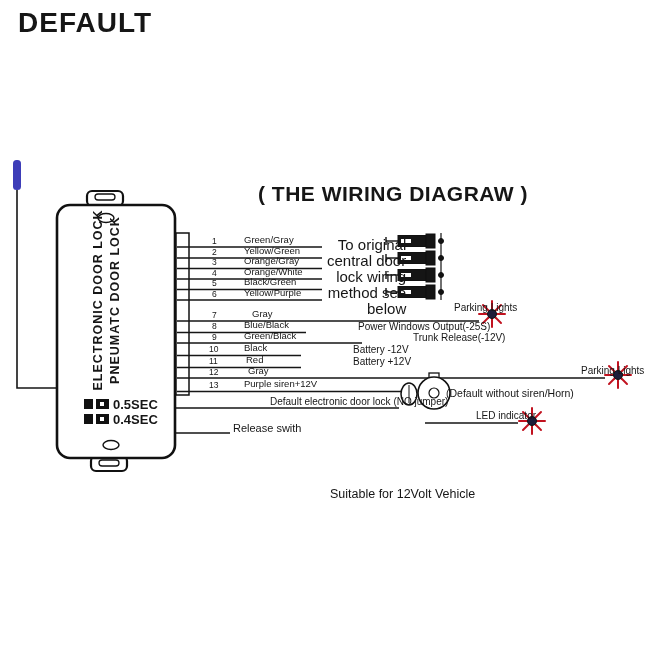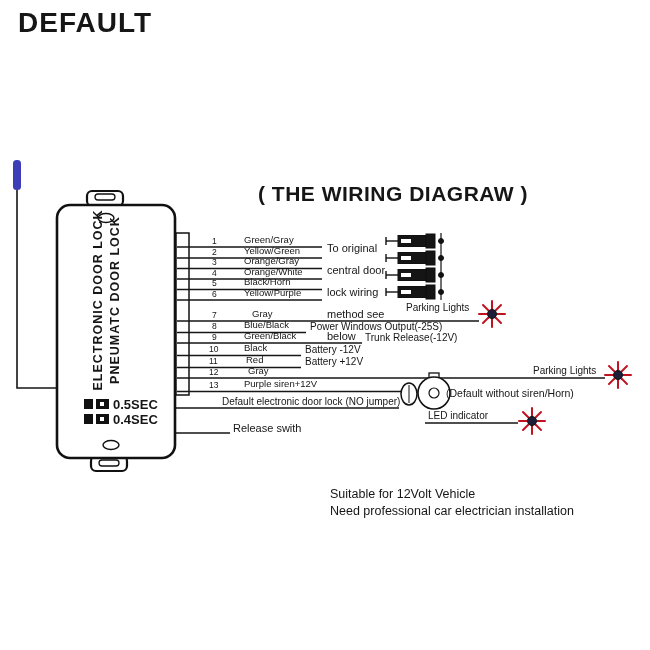--- a/index.html
+++ b/index.html
@@ -5,25 +5,25 @@
   html,body{margin:0;padding:0;}
   #stage{
     position:relative;width:650px;height:650px;background:#ffffff;overflow:hidden;
     font-family:"Liberation Sans",sans-serif;color:#161616;
   }
   .t{position:absolute;white-space:nowrap;color:#161616;line-height:1.1;}
   .brand{font-size:28px;font-weight:bold;letter-spacing:1px;}
   .title{font-size:21px;font-weight:bold;letter-spacing:0.5px;}
   .num{font-size:8.5px;}
   .lbl{font-size:9.5px;text-align:right;}
-  .ann{font-size:10px;}
+  .ann{font-size:10px;margin-left:48px;}
   .ann2{font-size:10.5px;}
   .small-bold{font-size:13px;font-weight:bold;}
   .foot{font-size:12.5px;margin-top:48px;}
-  .note{font-size:11px;line-height:22px;white-space:pre-line;}
+  .note{font-size:15px;line-height:16px;white-space:pre-line;text-align:right;}
   .vlabel{
     position:absolute;left:107px;top:300px;
     transform:translate(-50%,-50%) rotate(-90deg);
     text-align:center;font-size:12.5px;font-weight:bold;letter-spacing:1px;
     line-height:17px;white-space:nowrap;
   }
   svg{position:absolute;left:0;top:0;}
 </style>
 </head>
 <body>
@@ -151,21 +151,21 @@
   <span class="t num" style="left:212px;top:333px">9</span>
   <span class="t num" style="left:209px;top:345px">10</span>
   <span class="t num" style="left:209px;top:357px">11</span>
   <span class="t num" style="left:209px;top:368px">12</span>
   <span class="t num" style="left:209px;top:381px">13</span>
 
   <span class="t lbl" style="left:244px;top:235px">Green/Gray</span>
   <span class="t lbl" style="left:244px;top:246px">Yellow/Green</span>
   <span class="t lbl" style="left:244px;top:256px">Orange/Gray</span>
   <span class="t lbl" style="left:244px;top:267px">Orange/White</span>
-  <span class="t lbl" style="left:244px;top:277px">Black/Horn</span>
+  <span class="t lbl" style="left:244px;top:277px">Black/Green</span>
   <span class="t lbl" style="left:244px;top:288px">Yellow/Purple</span>
   <span class="t lbl" style="left:252px;top:309px">Gray</span>
   <span class="t lbl" style="left:244px;top:320px">Blue/Black</span>
   <span class="t lbl" style="left:244px;top:331px">Green/Black</span>
   <span class="t lbl" style="left:244px;top:343px">Black</span>
   <span class="t lbl" style="left:246px;top:355px">Red</span>
   <span class="t lbl" style="left:248px;top:366px">Gray</span>
   <span class="t lbl" style="left:244px;top:379px">Purple siren+12V</span>
 
   <div class="t note" style="left:327px;top:237px">To original
@@ -178,15 +178,14 @@
   <div class="t ann" style="left:365px;top:332px">Trunk Release(-12V)</div>
   <div class="t ann" style="left:305px;top:344px">Battery -12V</div>
   <div class="t ann" style="left:305px;top:356px">Battery +12V</div>
   <div class="t ann" style="left:533px;top:365px">Parking Lights</div>
   <div class="t ann" style="left:222px;top:396px">Default electronic door lock (NO jumper)</div>
   <div class="t ann2" style="left:446px;top:388px">(Default without siren/Horn)</div>
   <div class="t ann" style="left:428px;top:410px">LED indicator</div>
   <div class="t" style="left:233px;top:422px;font-size:11px">Release swith</div>
 
   <div class="t foot" style="left:330px;top:440px">Suitable for 12Volt Vehicle</div>
-  <div class="t foot" style="left:330px;top:457px">Need professional car electrician installation</div>
 
 </div>
 
 </body></html>

